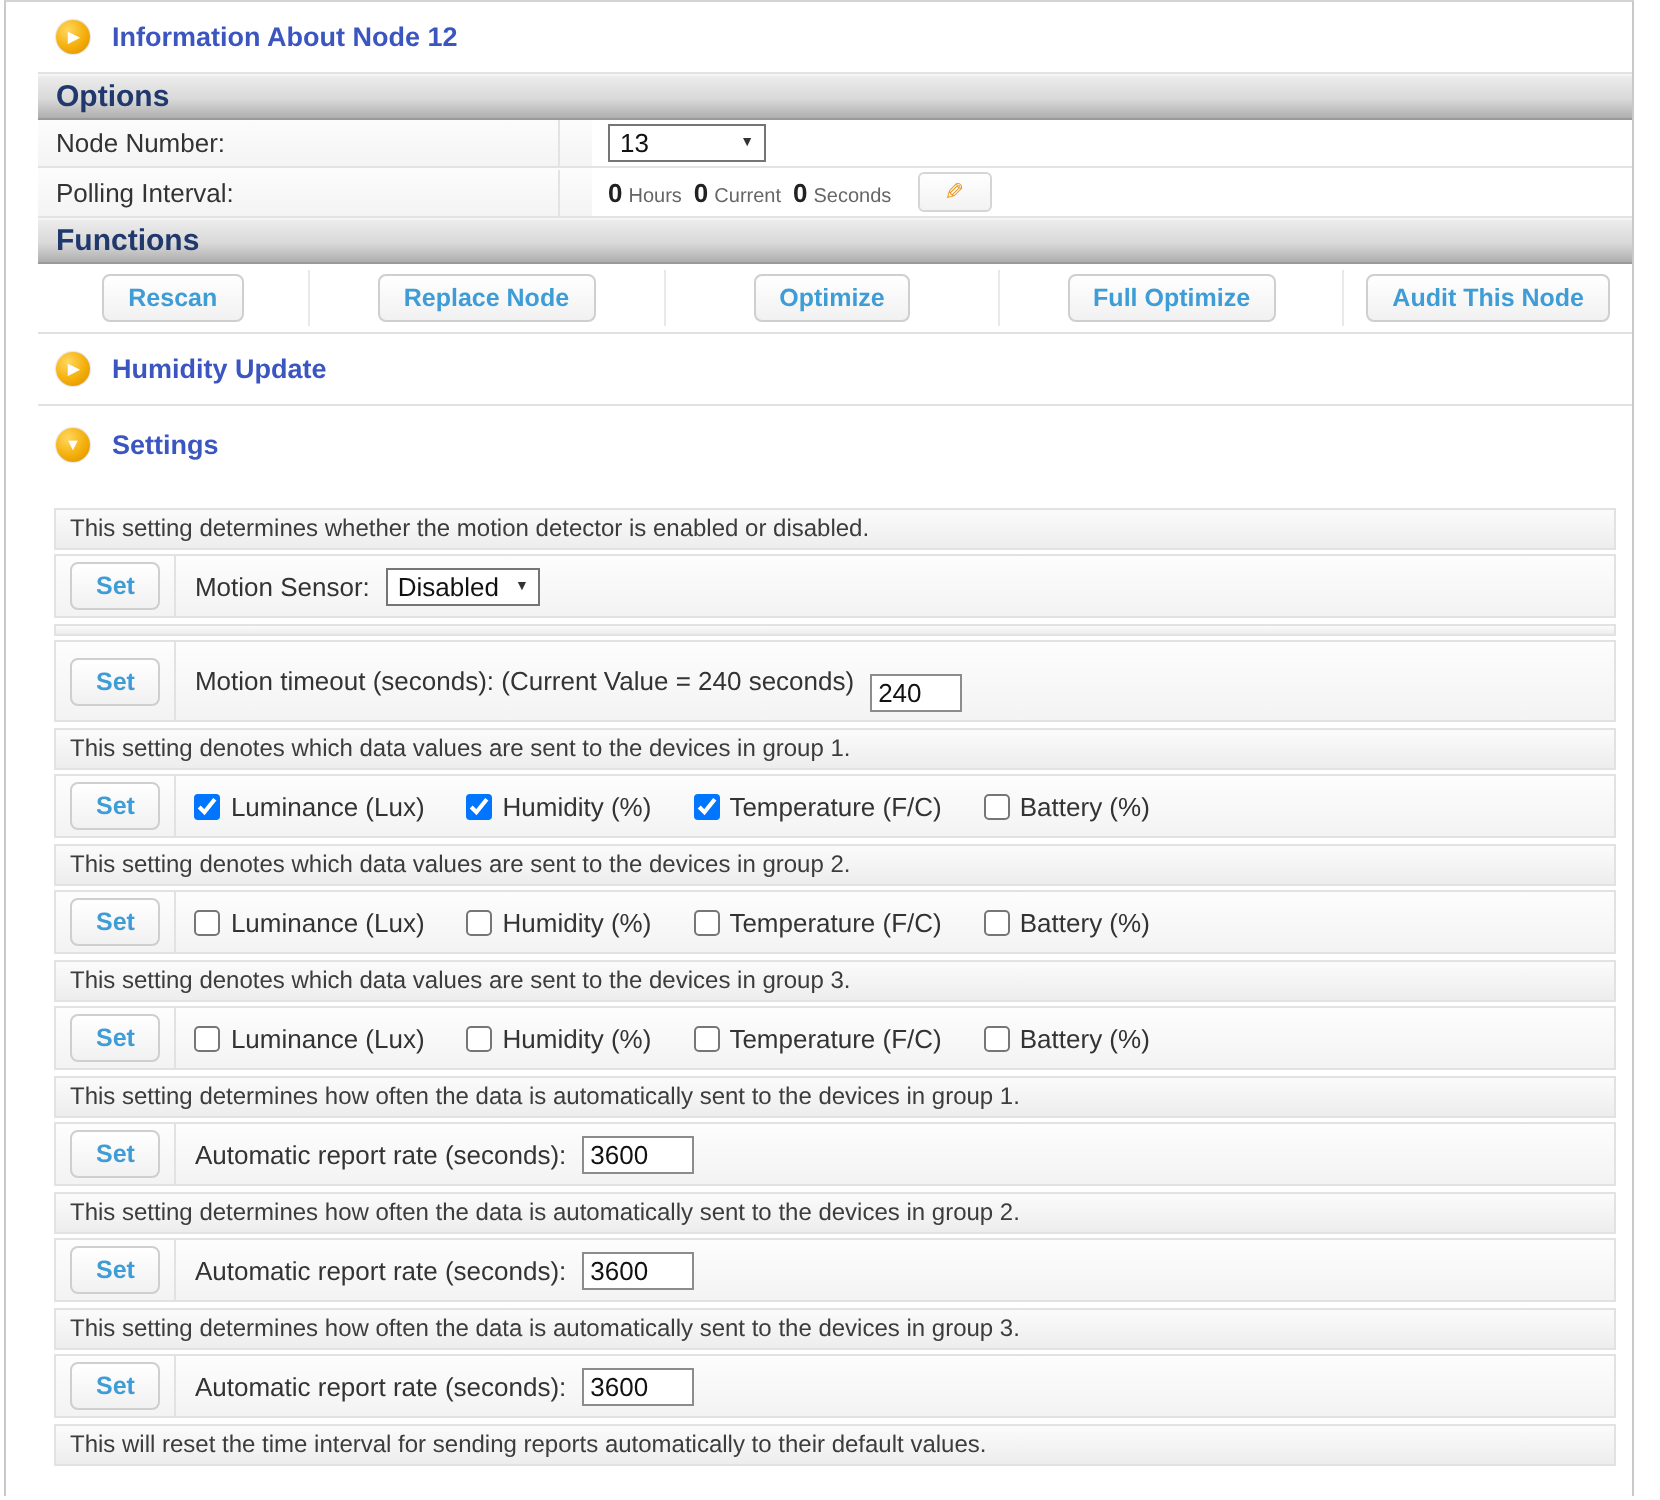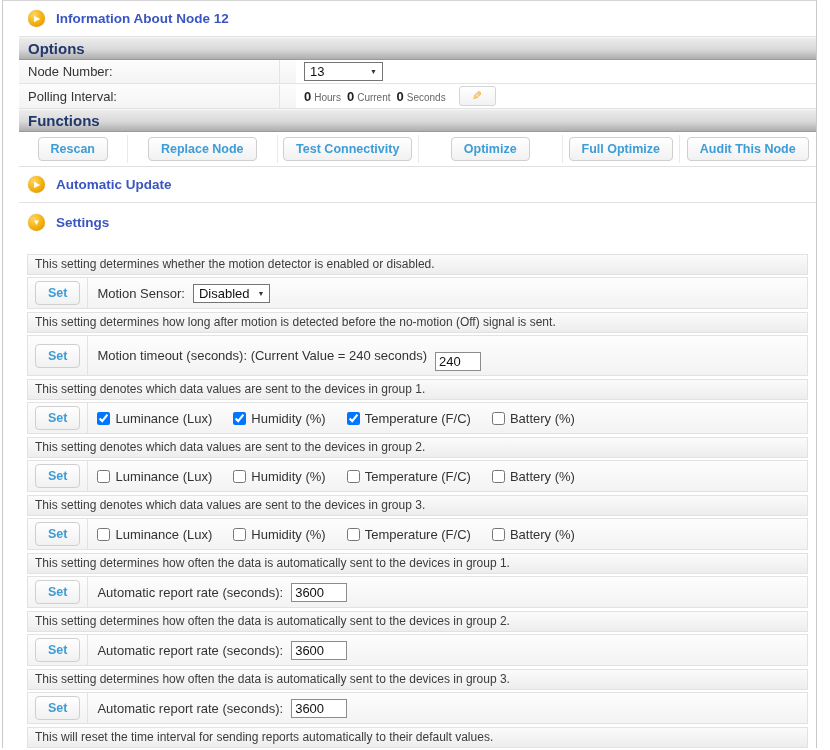--- a/index.html
+++ b/index.html
@@ -130,36 +130,33 @@
   <div class="section-bar">Functions</div>
 
   <div class="fn-row">
     <div class="fn-cell">
         <button class="btn">Rescan</button>
       </div>
     <div class="fn-cell">
         <button class="btn">Replace Node</button>
       </div>
     <div class="fn-cell">
-        <button class="btn">Test Connectivity</button>
-      </div>
-    <div class="fn-cell">
         <button class="btn">Optimize</button>
       </div>
     <div class="fn-cell">
         <button class="btn">Full Optimize</button>
       </div>
     <div class="fn-cell">
         <button class="btn">Audit This Node</button>
       </div>
   </div>
 
   <div class="collapse-row">
     <span class="disc-icon play"></span>
-    <span class="collapse-title">Automatic Update</span>
+    <span class="collapse-title">Humidity Update</span>
   </div>
 
   <div class="collapse-row settings-head">
     <span class="disc-icon down"></span>
     <span class="collapse-title">Settings</span>
   </div>
 
   <div class="settings-body">
 
     <div class="s-entry">
@@ -173,21 +170,20 @@
           <span class="sel motion">
             <span>Disabled</span>
             <span class="caret">▼</span>
           </span>
         </div>
       </div>
     </div>
 
     <div class="s-entry">
       <div class="s-desc">
-        <div>This setting determines how long after motion is detected before the no-motion (Off) signal is sent.</div>
       </div>
       <div class="s-row">
         <div class="s-set-cell">
             <button class="btn">Set</button>
           </div>
         <div class="s-content">
           <span>Motion timeout (seconds): (Current Value = 240 seconds)</span>
           <input class="txt w240" type="text" value="240" style="">
         </div>
       </div>

